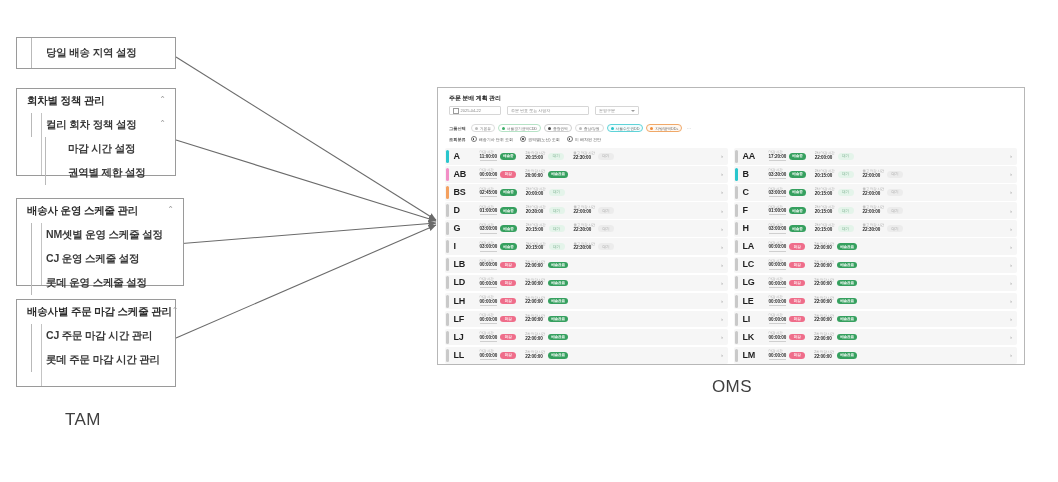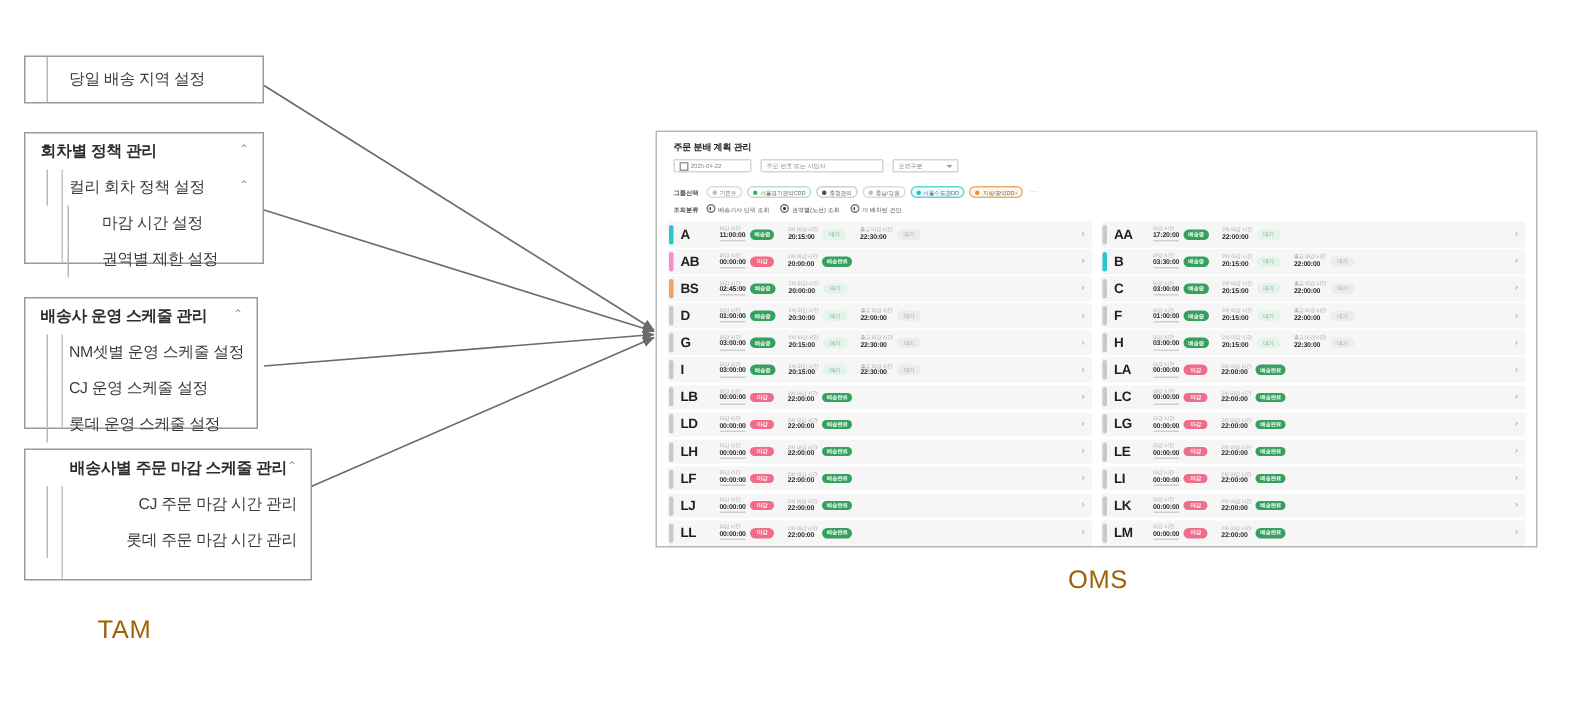--- a/index.html
+++ b/index.html
@@ -46,20 +46,21 @@
     align-self: stretch;
     background: #b9b9b9;
     flex: 0 0 auto;
   }
   .tam-row .lbl {
     flex: 1 1 auto;
     font-size: 10.5px;
     color: #3a3a3a;
     white-space: nowrap;
     letter-spacing: -0.2px;
+    font-weight: bold;
   }
   .tam-row .chev {
     flex: 0 0 auto;
     font-size: 8px;
     color: #9b9b9b;
     line-height: 1;
     transform: translateY(-1px);
   }
   .lvl0 { padding-left: 10px; }
   .lvl0 .lbl { font-weight: 600; color: #2d2d2d; }
@@ -69,21 +70,21 @@
   .lvl2 .lbl { padding-left: 22px; }
   .indent-bar {
     position: absolute;
     width: 1px;
     background: #c4c4c4;
   }
 
   .side-label {
     position: absolute;
     font-size: 17px;
-    color: #a16207;
+    color: #404040;
     letter-spacing: 0.4px;
     z-index: 10;
   }
 
   
   #oms-panel {
     position: absolute;
     left: 437px;
     top: 87px;
     width: 588px;
@@ -346,41 +347,41 @@
       <div class="bar"></div>
       <div class="lbl">마감 시간 설정</div>
     </div>
     <div class="tam-row lvl2">
       <div class="bar"></div>
       <div class="lbl">권역별 제한 설정</div>
     </div>
     <div class="indent-bar" style="left:24px; top:24px; height:62px;"></div>
   </div>
 
-  <div class="tam-box" id="tam-g2" style="left:16px; top:198px; width:156px; height:88px;">
+  <div class="tam-box" id="tam-g2" style="left:16px; top:198px; width:168px; height:88px;">
     <div class="tam-row lvl0">
       <div class="lbl">배송사 운영 스케줄 관리</div>
       <div class="chev">⌃</div>
     </div>
     <div class="tam-row lvl1">
       <div class="bar"></div>
       <div class="lbl">NM셋별 운영 스케줄 설정</div>
     </div>
     <div class="tam-row lvl1">
       <div class="bar"></div>
       <div class="lbl">CJ 운영 스케줄 설정</div>
     </div>
     <div class="tam-row lvl1">
       <div class="bar"></div>
       <div class="lbl">롯데 운영 스케줄 설정</div>
     </div>
     <div class="indent-bar" style="left:24px; top:24px; height:62px;"></div>
   </div>
 
-  <div class="tam-box" id="tam-g3" style="left:16px; top:299px; width:192px; height:88px;text-align:right;">
+  <div class="tam-box" id="tam-g3" style="left:16px; top:299px; width:160px; height:88px;">
     <div class="tam-row lvl0">
       <div class="lbl">배송사별 주문 마감 스케줄 관리</div>
       <div class="chev">⌃</div>
     </div>
     <div class="tam-row lvl1">
       <div class="bar"></div>
       <div class="lbl">CJ 주문 마감 시간 관리</div>
     </div>
     <div class="tam-row lvl1">
       <div class="bar"></div>

